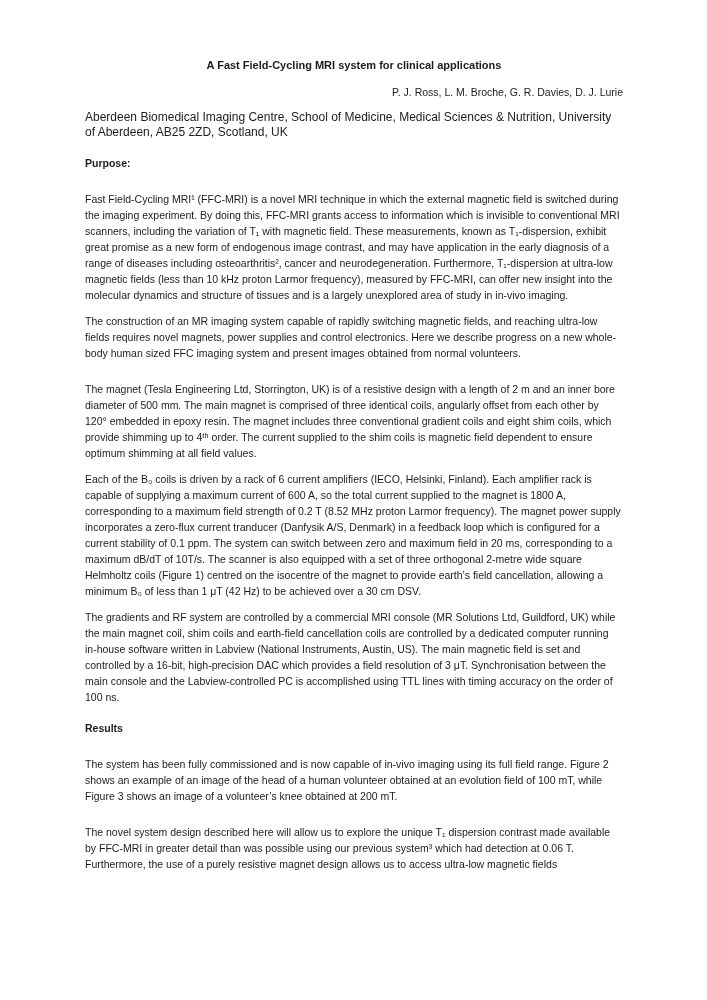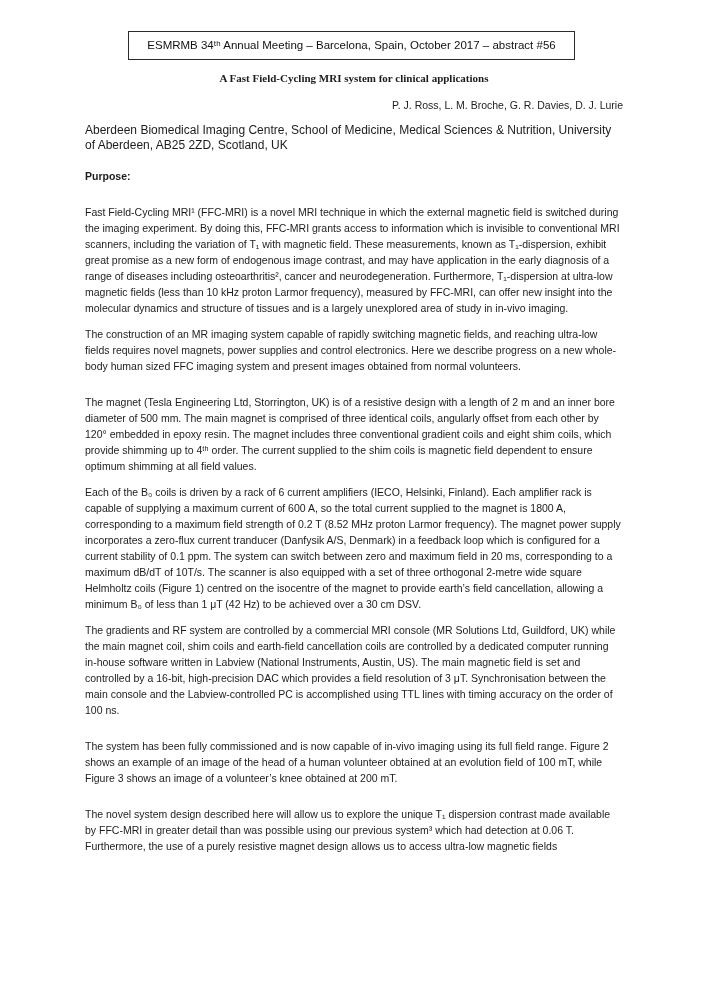--- a/index.html
+++ b/index.html
@@ -25,25 +25,24 @@
     width: 447px;
     margin-left: 43px;
     border: 1.5px solid #2b2b2b;
     text-align: center;
     padding: 6px 4px;
     font-size: 11.5px;
     line-height: 15px;
     color: #111111;
   }
   .doc-title {
-    margin-top: 10px;
+    margin-top: 26px;
     text-align: center;
     font-weight: 700;
     font-size: 11px;
-    font-family: Liberation Serif, serif;
   }
   .authors {
     margin-top: 11px;
     text-align: right;
   }
   .affiliation {
     margin-top: 10px;
     font-size: 12px;
     line-height: 15px;
   }
@@ -56,33 +55,33 @@
   }
   .para.after-heading {
     margin-top: 20px;
   }
 </style>
 </head>
 <body>
 
 <div class="page">
 
-  <div class="banner">ESMRMB 34ᵗʰ Annual Meeting – Barcelona, Spain, October 2017 – abstract #56</div>
 
   <div class="doc-title">A Fast Field-Cycling MRI system for clinical applications</div>
 
   <div class="authors">P. J. Ross, L. M. Broche, G. R. Davies, D. J. Lurie</div>
 
   <div class="affiliation">Aberdeen Biomedical Imaging Centre, School of Medicine, Medical Sciences &amp; Nutrition, University of Aberdeen, AB25 2ZD, Scotland, UK</div>
 
   <div class="heading">Purpose:</div>
   <p class="para after-heading">Fast Field-Cycling MRI¹ (FFC-MRI) is a novel MRI technique in which the external magnetic field is switched during the imaging experiment. By doing this, FFC-MRI grants access to information which is invisible to conventional MRI scanners, including the variation of T₁ with magnetic field. These measurements, known as T₁-dispersion, exhibit great promise as a new form of endogenous image contrast, and may have application in the early diagnosis of a range of diseases including osteoarthritis², cancer and neurodegeneration. Furthermore, T₁-dispersion at ultra-low magnetic fields (less than 10 kHz proton Larmor frequency), measured by FFC-MRI, can offer new insight into the molecular dynamics and structure of tissues and is a largely unexplored area of study in in-vivo imaging.</p>
   <p class="para">The construction of an MR imaging system capable of rapidly switching magnetic fields, and reaching ultra-low fields requires novel magnets, power supplies and control electronics. Here we describe progress on a new whole-body human sized FFC imaging system and present images obtained from normal volunteers.</p>
 
   <p class="para after-heading">The magnet (Tesla Engineering Ltd, Storrington, UK) is of a resistive design with a length of 2 m and an inner bore diameter of 500 mm. The main magnet is comprised of three identical coils, angularly offset from each other by 120° embedded in epoxy resin. The magnet includes three conventional gradient coils and eight shim coils, which provide shimming up to 4ᵗʰ order. The current supplied to the shim coils is magnetic field dependent to ensure optimum shimming at all field values.</p>
   <p class="para">Each of the B₀ coils is driven by a rack of 6 current amplifiers (IECO, Helsinki, Finland). Each amplifier rack is capable of supplying a maximum current of 600 A, so the total current supplied to the magnet is 1800 A, corresponding to a maximum field strength of 0.2 T (8.52 MHz proton Larmor frequency). The magnet power supply incorporates a zero-flux current tranducer (Danfysik A/S, Denmark) in a feedback loop which is configured for a current stability of 0.1 ppm. The system can switch between zero and maximum field in 20 ms, corresponding to a maximum dB/dT of 10T/s. The scanner is also equipped with a set of three orthogonal 2-metre wide square Helmholtz coils (Figure 1) centred on the isocentre of the magnet to provide earth’s field cancellation, allowing a minimum B₀ of less than 1 μT (42 Hz) to be achieved over a 30 cm DSV.</p>
   <p class="para">The gradients and RF system are controlled by a commercial MRI console (MR Solutions Ltd, Guildford, UK) while the main magnet coil, shim coils and earth-field cancellation coils are controlled by a dedicated computer running in-house software written in Labview (National Instruments, Austin, US). The main magnetic field is set and controlled by a 16-bit, high-precision DAC which provides a field resolution of 3 μT. Synchronisation between the main console and the Labview-controlled PC is accomplished using TTL lines with timing accuracy on the order of 100 ns.</p>
 
+  <div class="heading">Results</div>
   <p class="para after-heading">The system has been fully commissioned and is now capable of in-vivo imaging using its full field range. Figure 2 shows an example of an image of the head of a human volunteer obtained at an evolution field of 100 mT, while Figure 3 shows an image of a volunteer’s knee obtained at 200 mT.</p>
 
   <p class="para after-heading">The novel system design described here will allow us to explore the unique T₁ dispersion contrast made available by FFC-MRI in greater detail than was possible using our previous system³ which had detection at 0.06 T. Furthermore, the use of a purely resistive magnet design allows us to access ultra-low magnetic fields</p>
 
 </div>
 
 </body></html>

